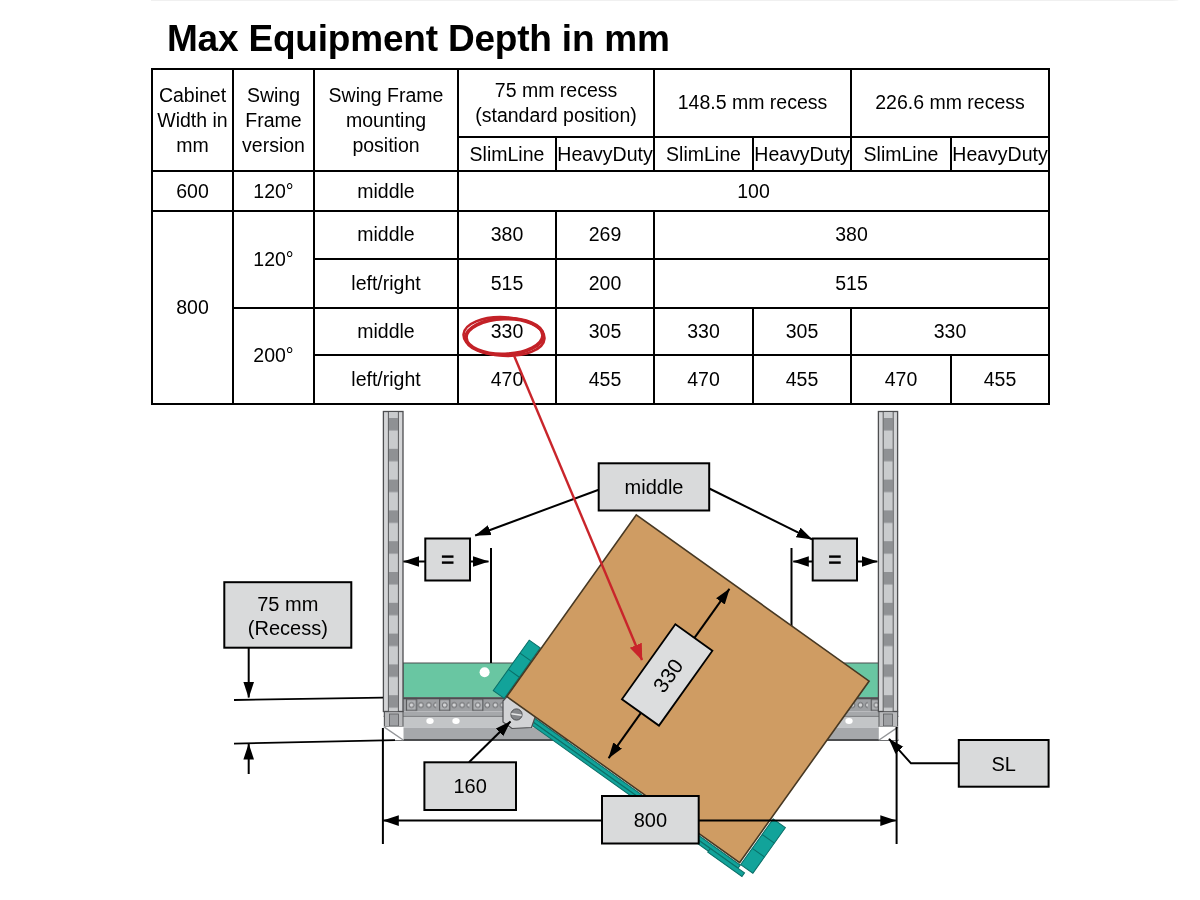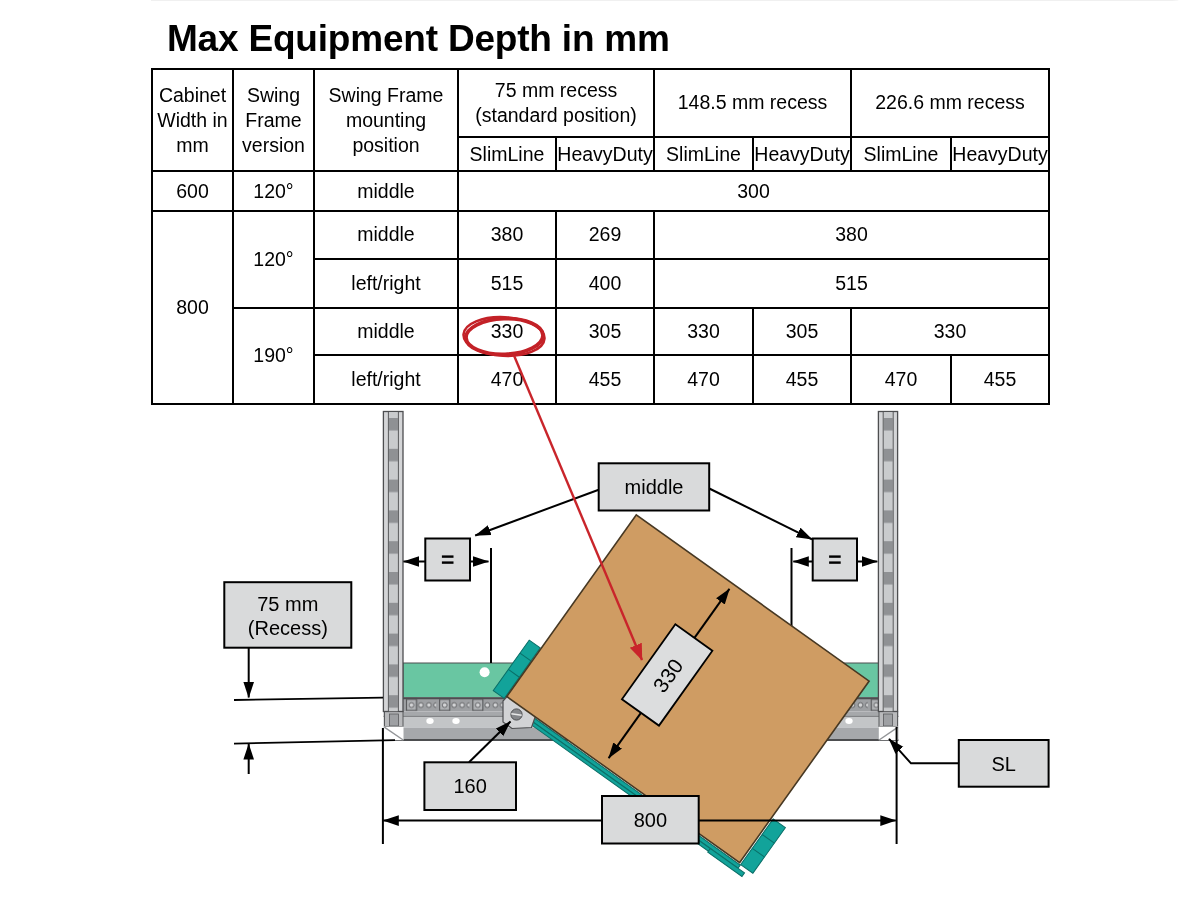--- a/index.html
+++ b/index.html
@@ -43,38 +43,38 @@
           <td>HeavyDuty</td>
           <td>SlimLine</td>
           <td>HeavyDuty</td>
           <td>SlimLine</td>
           <td>HeavyDuty</td>
     </tr>
     <tr style="height:37px">
       <td>600</td>
           <td>120°</td>
           <td>middle</td>
-          <td colspan="6">300</td>
+          <td colspan="6">100</td>
     </tr>
     <tr style="height:46px">
       <td rowspan="4">800</td>
           <td rowspan="2">120°</td>
           <td>middle</td>
       <td>380</td>
           <td>269</td>
           <td colspan="4">380</td>
     </tr>
     <tr style="height:46px">
       <td>left/right</td>
           <td>515</td>
-          <td>400</td>
+          <td>200</td>
           <td colspan="4">515</td>
     </tr>
     <tr style="height:45px">
-      <td rowspan="2">190°</td>
+      <td rowspan="2">200°</td>
           <td>middle</td>
       <td>330</td>
           <td>305</td>
           <td>330</td>
           <td>305</td>
           <td colspan="2">330</td>
     </tr>
     <tr style="height:46px">
       <td>left/right</td>
           <td>470</td>

